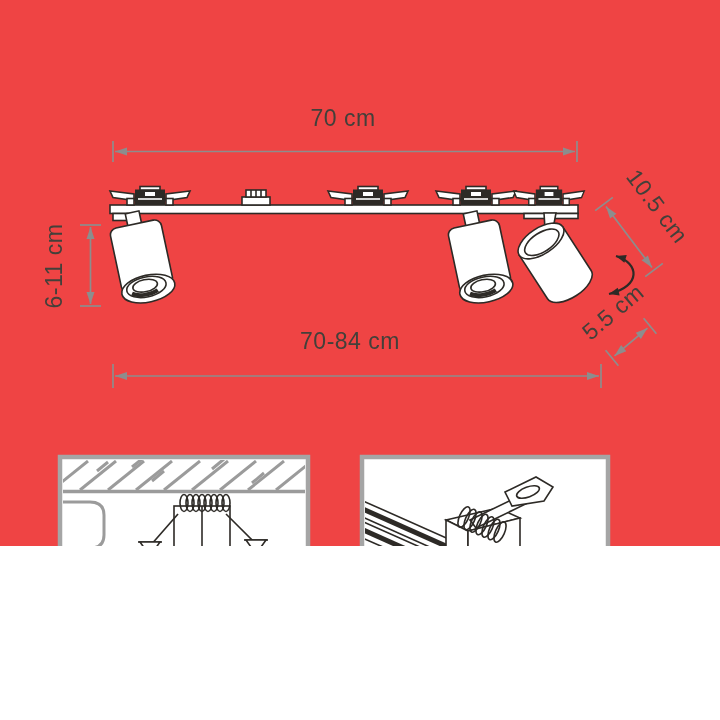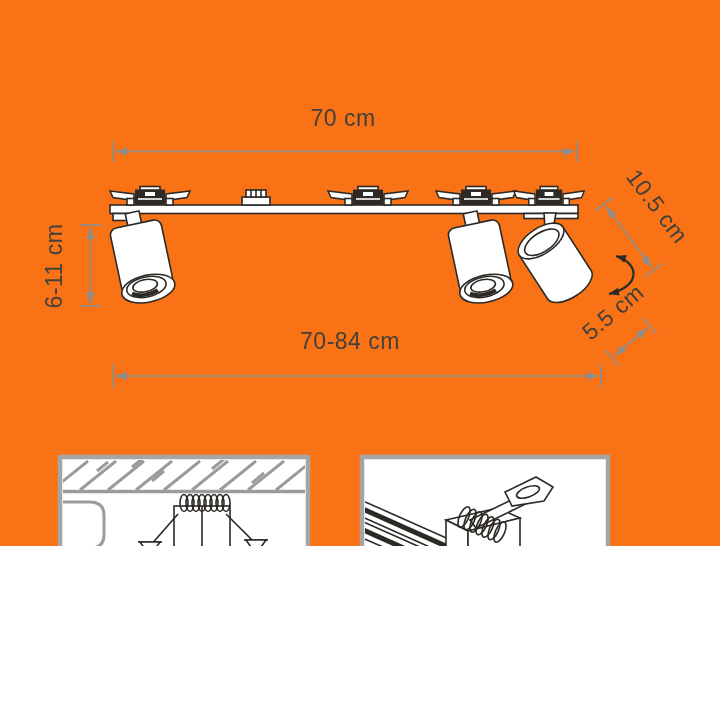--- a/index.html
+++ b/index.html
@@ -1,16 +1,16 @@
 <!DOCTYPE html>
 <html><head>
 <meta charset="utf-8">
 <style>
   html,body{margin:0;padding:0;background:#ffffff;}
-  .stage{position:relative;width:720px;height:546px;background:#f97316;overflow:hidden;
+  .stage{position:relative;width:720px;height:546px;background:#ef4444;overflow:hidden;
          font-family:"Liberation Sans","DejaVu Sans",sans-serif;}
   svg{display:block;}
   .dim-label{font-family:"Liberation Sans","DejaVu Sans",sans-serif;font-size:23px;
              fill:#43403a;letter-spacing:0.5px;}
   .blk{stroke:#2d2a26;fill:none;stroke-width:1.6;}
   .blkf{stroke:#2d2a26;fill:#ffffff;stroke-width:1.6;}
   .gry{stroke:#8d8d8d;fill:none;stroke-width:1.7;}
   .ins{stroke:#9b9b9b;fill:none;}
 </style>
 </head>

